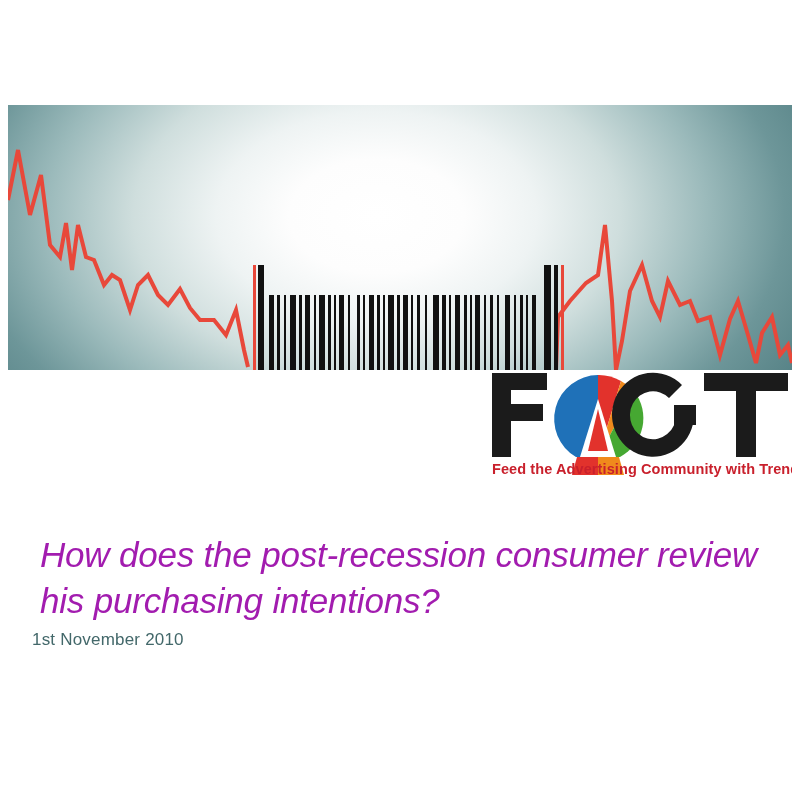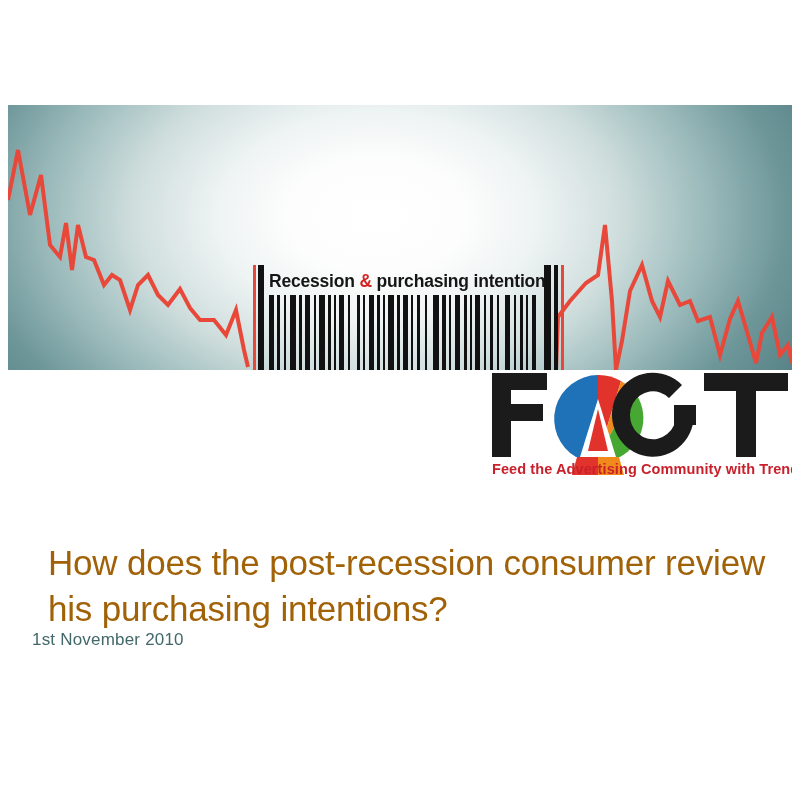--- a/index.html
+++ b/index.html
@@ -94,23 +94,24 @@
   
   #headline {
     position: absolute;
     left: 32px;
     top: 524px;
     width: 730px;
     font-family: "Liberation Sans", sans-serif;
     font-size: 35px;
     line-height: 46px;
     font-weight: normal;
-    color: #a16207;
+    color: #a21caf;
     letter-spacing: -0.2px;
-    margin: 16px;
+    margin: 8px;
+    font-style: italic;
   }
   #subdate {
     position: absolute;
     left: 32px;
     top: 630px;
     font-family: "Liberation Sans", sans-serif;
     font-size: 17px;
     color: #43686a;
     letter-spacing: 0.2px;
   }
@@ -174,21 +175,20 @@
         <rect x="231" y="30" width="2" height="105"></rect>
         <rect x="237" y="30" width="3" height="105"></rect>
         <rect x="244" y="30" width="2" height="105"></rect>
         <rect x="252" y="30" width="5" height="105"></rect>
         <rect x="261" y="30" width="2" height="105"></rect>
         <rect x="267" y="30" width="3" height="105"></rect>
         <rect x="273" y="30" width="2" height="105"></rect>
         <rect x="279" y="30" width="4" height="105"></rect>
       </g>
     </svg>
-    <div id="barcode-title"><span>Recession </span><span class="amp">&amp;</span><span> purchasing intention</span></div>
   </div>
 </div>
 
 <div id="fact-logo">
   <svg id="fact-logo-svg" viewBox="0 0 304 110">
 
     <g fill="#1b1b1b">
       <path d="M4 4 h55 v17 h-36 v14 h32 v17 h-32 v36 h-19 z"></path>
     </g>
 

